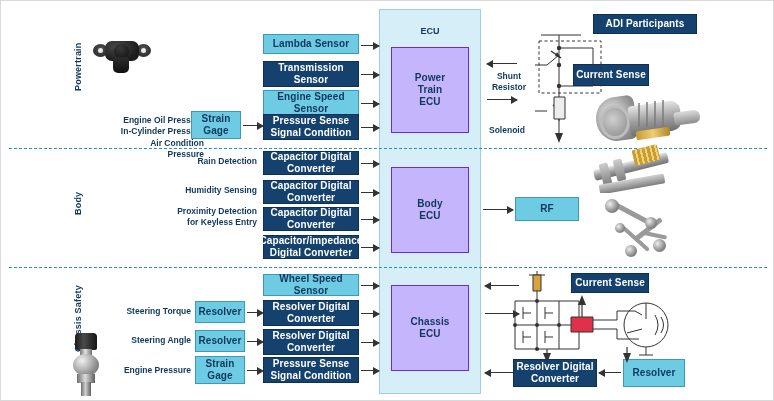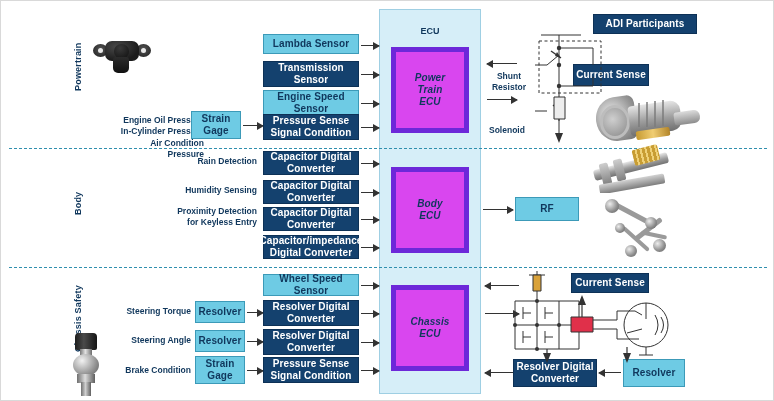--- a/index.html
+++ b/index.html
@@ -19,21 +19,21 @@
     position:absolute;box-sizing:border-box;
     display:flex;align-items:center;justify-content:center;
     text-align:center;
     font-size:10px;font-weight:bold;line-height:1.18;
     letter-spacing:.1px;
     border:1px solid #2b6f8f;
     white-space:pre-line;
   }
   .box.dark{background:#14416e;color:#ffffff;border-color:#0d3156;}
   .box.light{background:#6ecbe4;color:#10375c;border-color:#3c9ab8;}
-  .box.ecuinner{background:#d946ef;color:#10375c;border:5px solid #6d28d9;font-style:italic;}
+  .box.ecuinner{background:#c4b5fd;color:#10375c;border:1px solid #6d28d9;}
 
   
   #ecu-column{
     position:absolute;
     left:378px;top:8px;width:102px;height:385px;
     background:#d6eef8;
     border:1px solid #9fcfe3;
     box-sizing:border-box;
   }
   #ecu-column-title{
@@ -354,21 +354,21 @@
     <div class="sus-arm" style="left:40px;top:40px;width=26px;width:26px;height:4px;transform:rotate(12deg);"></div>
     <div class="sus-joint" style="left:4px;top:6px;width:14px;height:14px;"></div>
     <div class="sus-joint" style="left:44px;top:24px;width:12px;height:12px;"></div>
     <div class="sus-joint" style="left:52px;top:46px;width:13px;height:13px;"></div>
     <div class="sus-joint" style="left:24px;top:52px;width:12px;height:12px;"></div>
     <div class="sus-joint" style="left:14px;top:30px;width:10px;height:10px;"></div>
   </div>
 
   <div class="tlabel right" style="left:118px;top:305px;width:72px;">Steering Torque</div>
   <div class="tlabel right" style="left:118px;top:334px;width:72px;">Steering Angle</div>
-  <div class="tlabel right" style="left:118px;top:364px;width:72px;">Brake Condition</div>
+  <div class="tlabel right" style="left:118px;top:364px;width:72px;">Engine Pressure</div>
 
   <div class="box light" style="left:194px;top:300px;width:50px;height:22px;">Resolver</div>
   <div class="box light" style="left:194px;top:329px;width:50px;height:22px;">Resolver</div>
   <div class="box light" style="left:194px;top:355px;width:50px;height:28px;">Strain
 Gage</div>
 
   <div class="arrow" style="left:246px;top:311px;width:16px;"></div>
   <div class="arrow" style="left:246px;top:340px;width:16px;"></div>
   <div class="arrow" style="left:246px;top:369px;width:16px;"></div>
 

